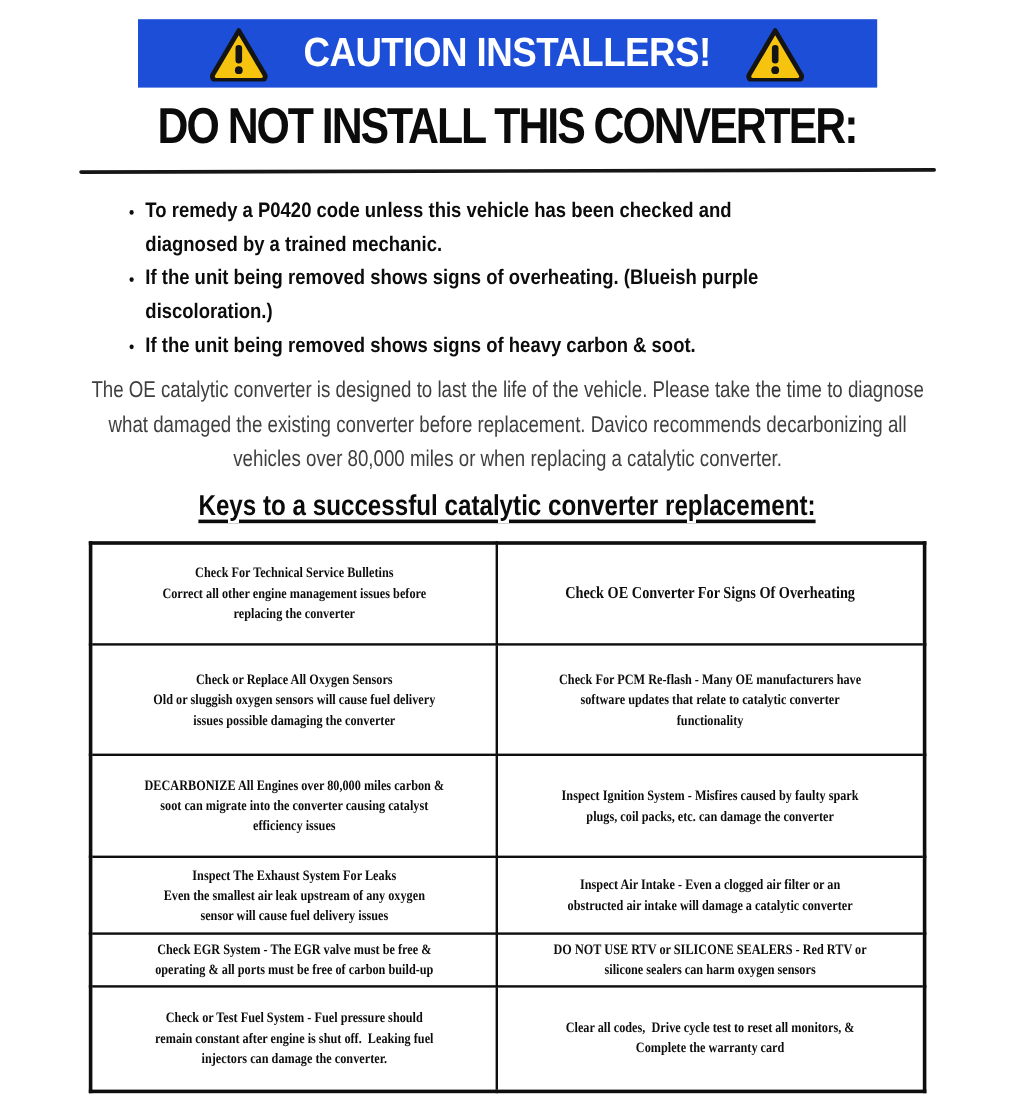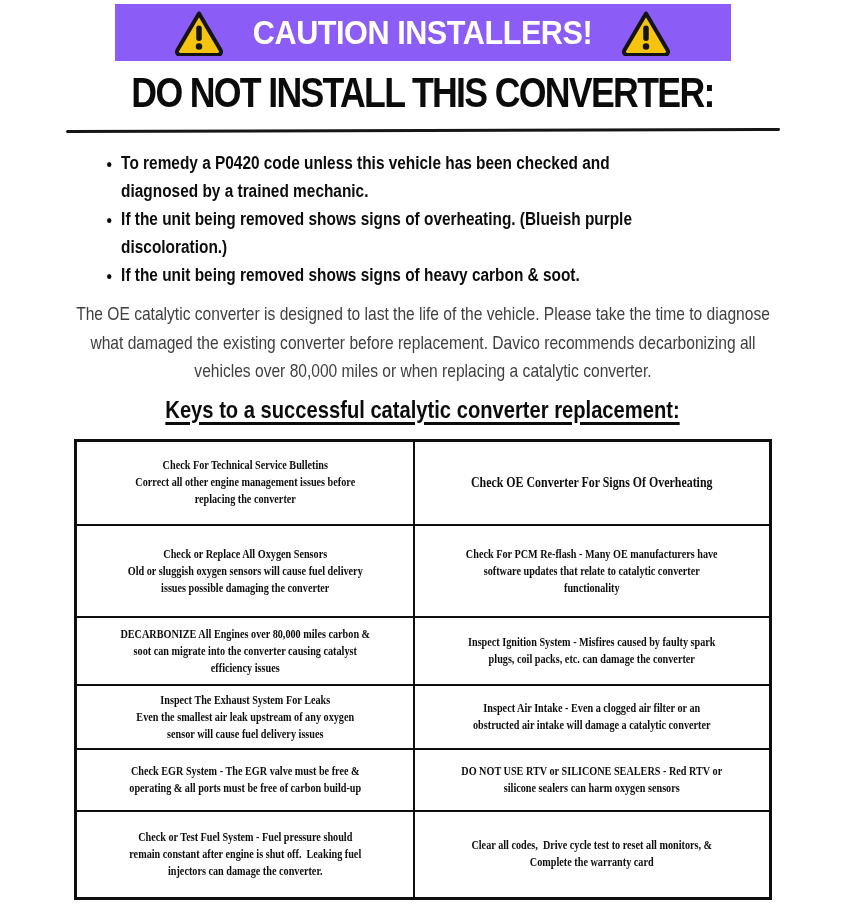--- a/index.html
+++ b/index.html
@@ -10,22 +10,22 @@
     background: #ffffff;
     font-family: "Liberation Sans", sans-serif;
     color: #111111;
     overflow: hidden;
   }
 
   
   .banner {
     width: 616px;
     height: 57px;
-    margin: 4px auto 0;
-    background: #8b5cf6;
+    margin: 16px auto 0;
+    background: #1d4ed8;
     display: flex;
     align-items: center;
     justify-content: center;
     gap: 10px;
   }
   .banner-title {
     color: #ffffff;
     font-size: 34px;
     font-weight: 700;
     letter-spacing: -0.5px;
@@ -118,23 +118,23 @@
     border: 2px solid #0e0e0e;
     vertical-align: middle;
     text-align: center;
     padding: 0 4px;
     overflow: hidden;
   }
   col.col-left  { width: 339px; }
   col.col-right { width: 356px; }
   tr.r1 { height: 85px; }
   tr.r2 { height: 92px; }
-  tr.r3 { height: 68px; }
+  tr.r3 { height: 85px; }
   tr.r4 { height: 64px; }
-  tr.r5 { height: 62px; }
+  tr.r5 { height: 44px; }
   tr.r6 { height: 87px; }
   .cell {
     font-size: 12px;
     font-weight: 700;
     line-height: 17px;
     color: #0d0d0d;
     white-space: pre;
     transform: scaleX(0.85);
     transform-origin: center center;
   }

